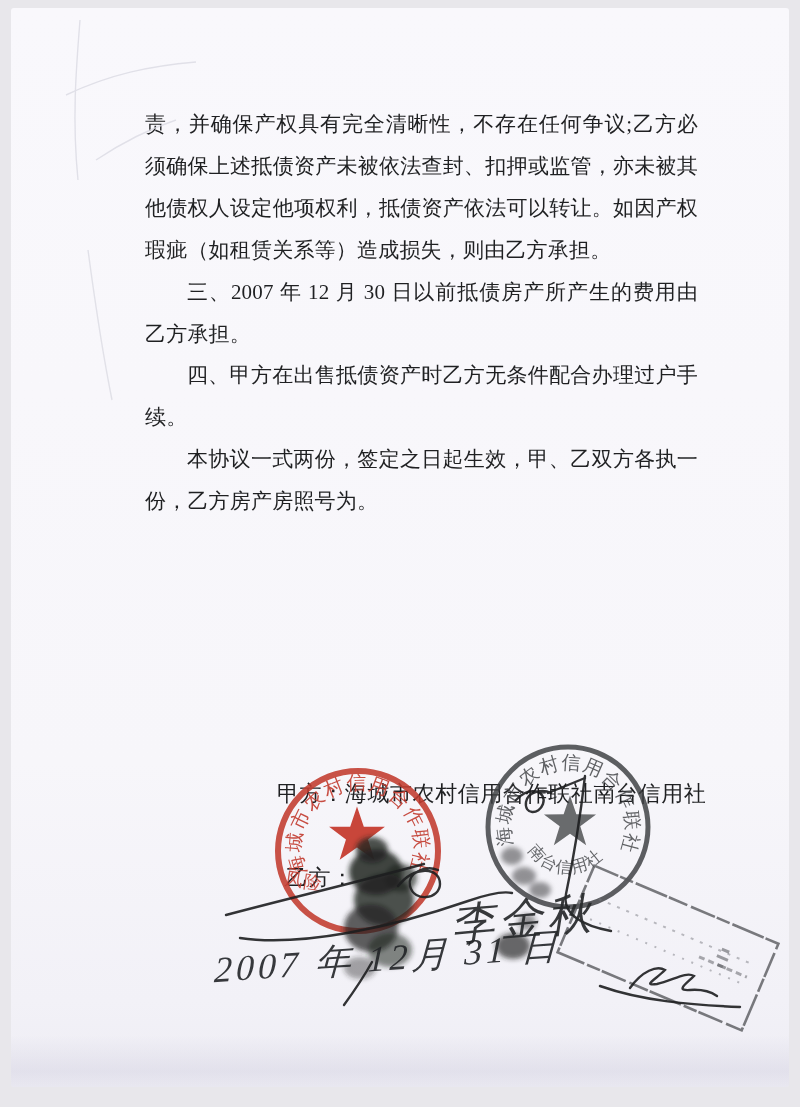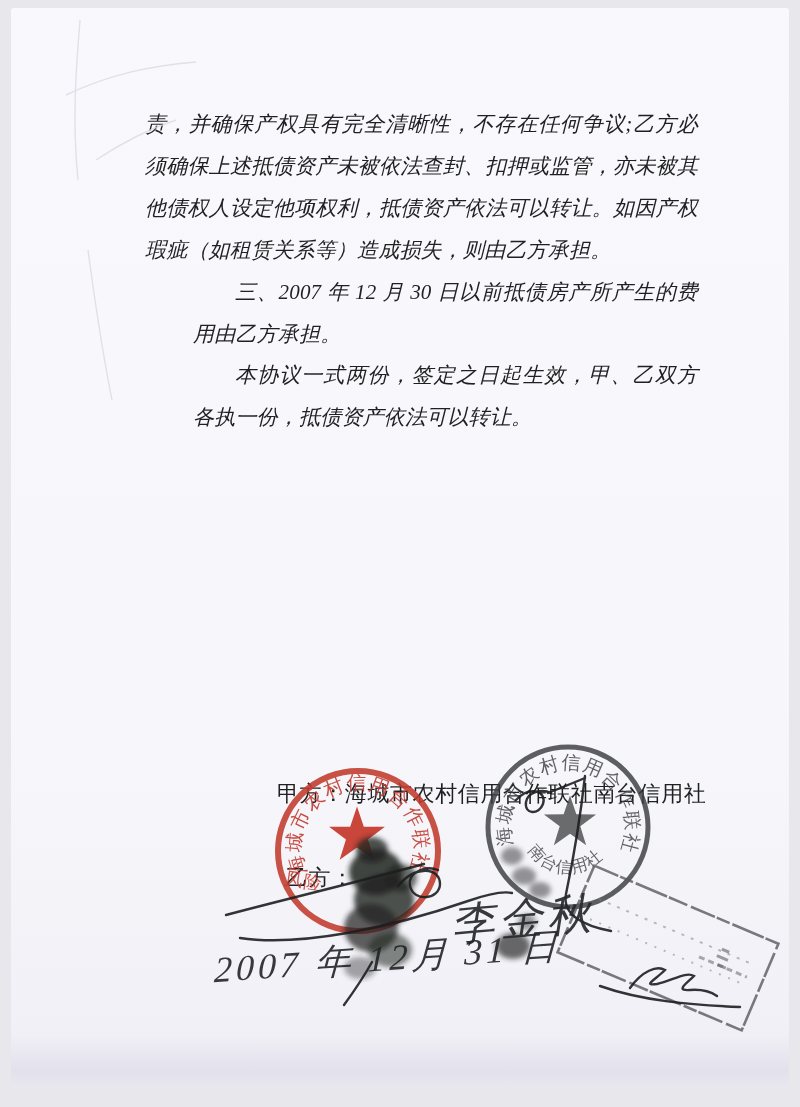--- a/index.html
+++ b/index.html
@@ -17,42 +17,42 @@
   .bottom-shade{
     position:absolute;left:11px;right:11px;bottom:20px;height:52px;
     background:linear-gradient(180deg,rgba(203,201,219,0) 0%,rgba(203,201,219,0.35) 70%,rgba(203,201,219,0.15) 100%);
     border-radius:0 0 3px 3px;
   }
   .content{
     position:absolute;left:145px;top:104px;width:553px;
     font-size:21px;line-height:41.9px;color:#1f2022;
     text-align:justify;
     letter-spacing:0.2px;
-    font-style:italic;
   }
   .para{margin:0;text-align:justify;}
-  .para.indent{text-indent:2em;margin-left:48px;}
+  .para.indent{text-indent:2em;}
   .party-line{
     position:absolute;color:#1f2022;font-size:22px;letter-spacing:0.6px;white-space:nowrap;
   }
   .party-a{left:277px;top:779px;}
   .party-b{left:286px;top:863px;}
   .ink-overlay{position:absolute;left:0;top:0;pointer-events:none;}
 </style>
 </head>
 <body>
 
 <div class="page">
   <div class="paper"></div>
   <div class="bottom-shade"></div>
 
   <div class="content">
       <p class="para">责，并确保产权具有完全清晰性，不存在任何争议;乙方必须确保上述抵债资产未被依法查封、扣押或监管，亦未被其他债权人设定他项权利，抵债资产依法可以转让。如因产权瑕疵（如租赁关系等）造成损失，则由乙方承担。</p>
       <p class="para indent">三、2007 年 12 月 30 日以前抵债房产所产生的费用由乙方承担。</p>
-      <p class="para indent">本协议一式两份，签定之日起生效，甲、乙双方各执一份，抵债资产依法可以转让。</p>
+      <p class="para indent">四、甲方在出售抵债资产时乙方无条件配合办理过户手续。</p>
+      <p class="para indent">本协议一式两份，签定之日起生效，甲、乙双方各执一份，乙方房产房照号为。</p>
     </div>
 
   <div class="party-line party-a">甲方：海城市农村信用合作联社南台信用社</div>
   <div class="party-line party-b">乙方：</div>
 
   <svg class="ink-overlay" width="800" height="1107" viewBox="0 0 800 1107">
     <defs>
       <filter id="smudge" x="-40%" y="-40%" width="180%" height="180%">
         <feGaussianBlur stdDeviation="2.6"></feGaussianBlur>
       </filter>

